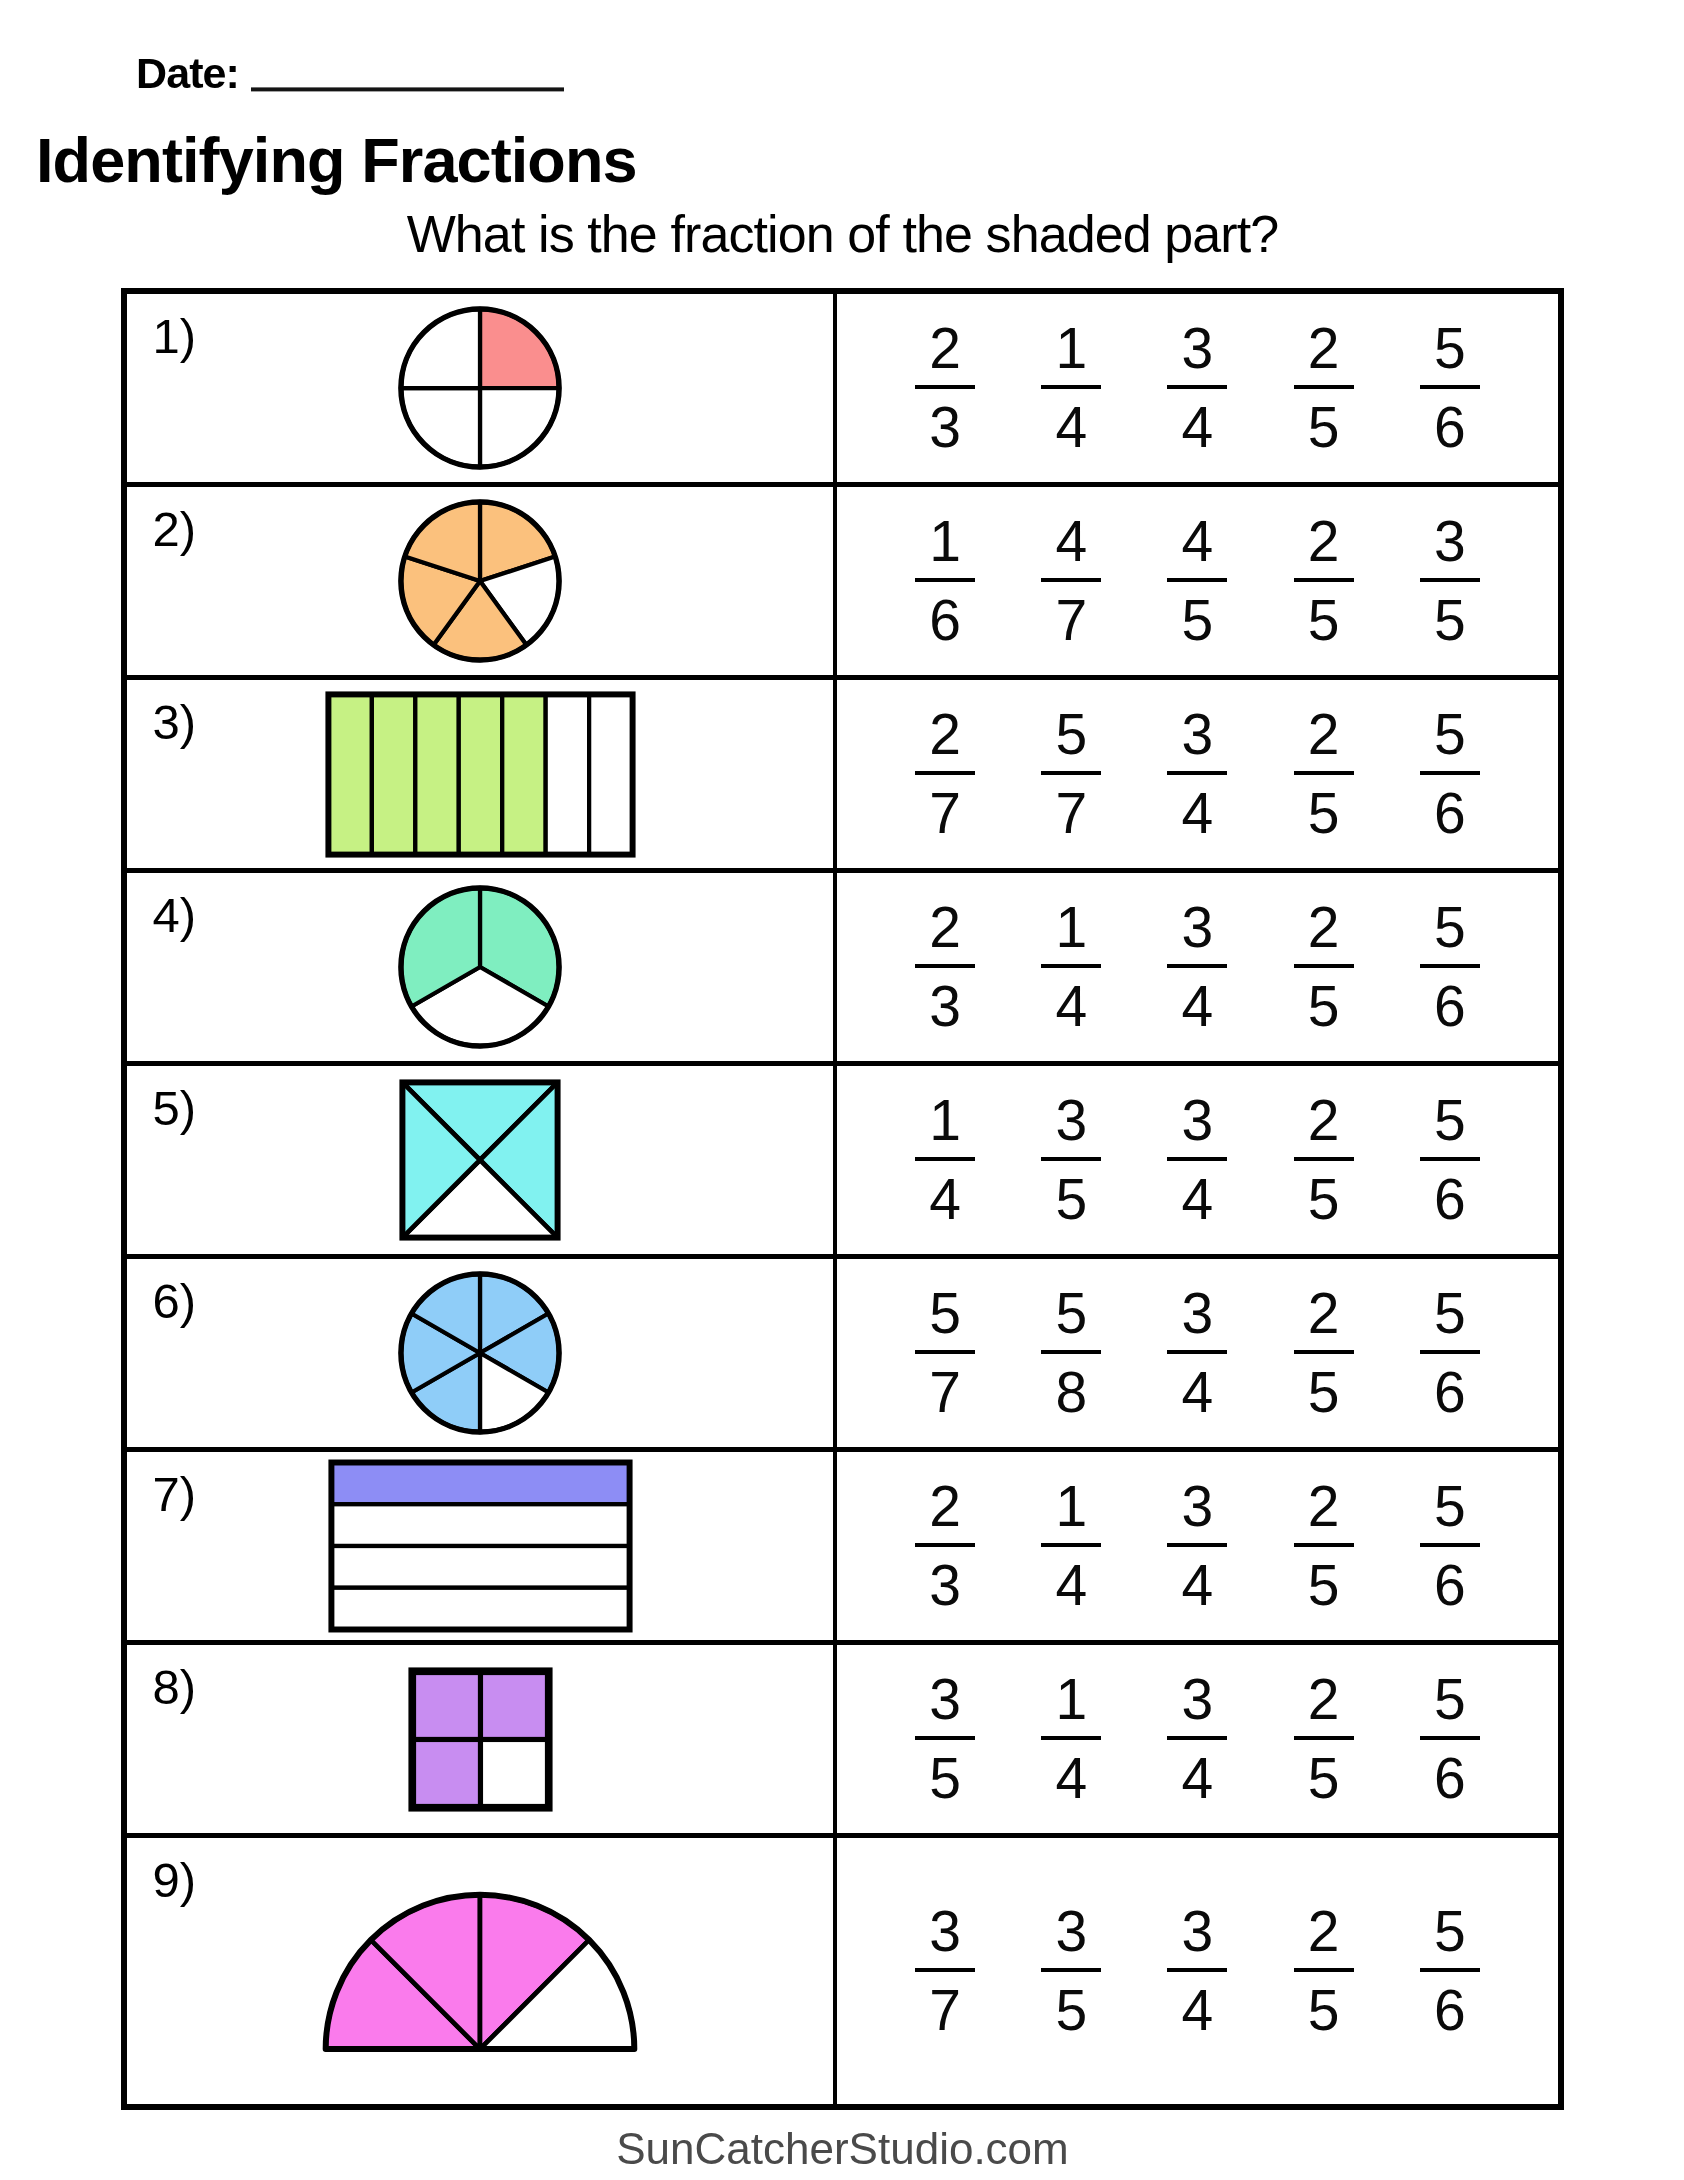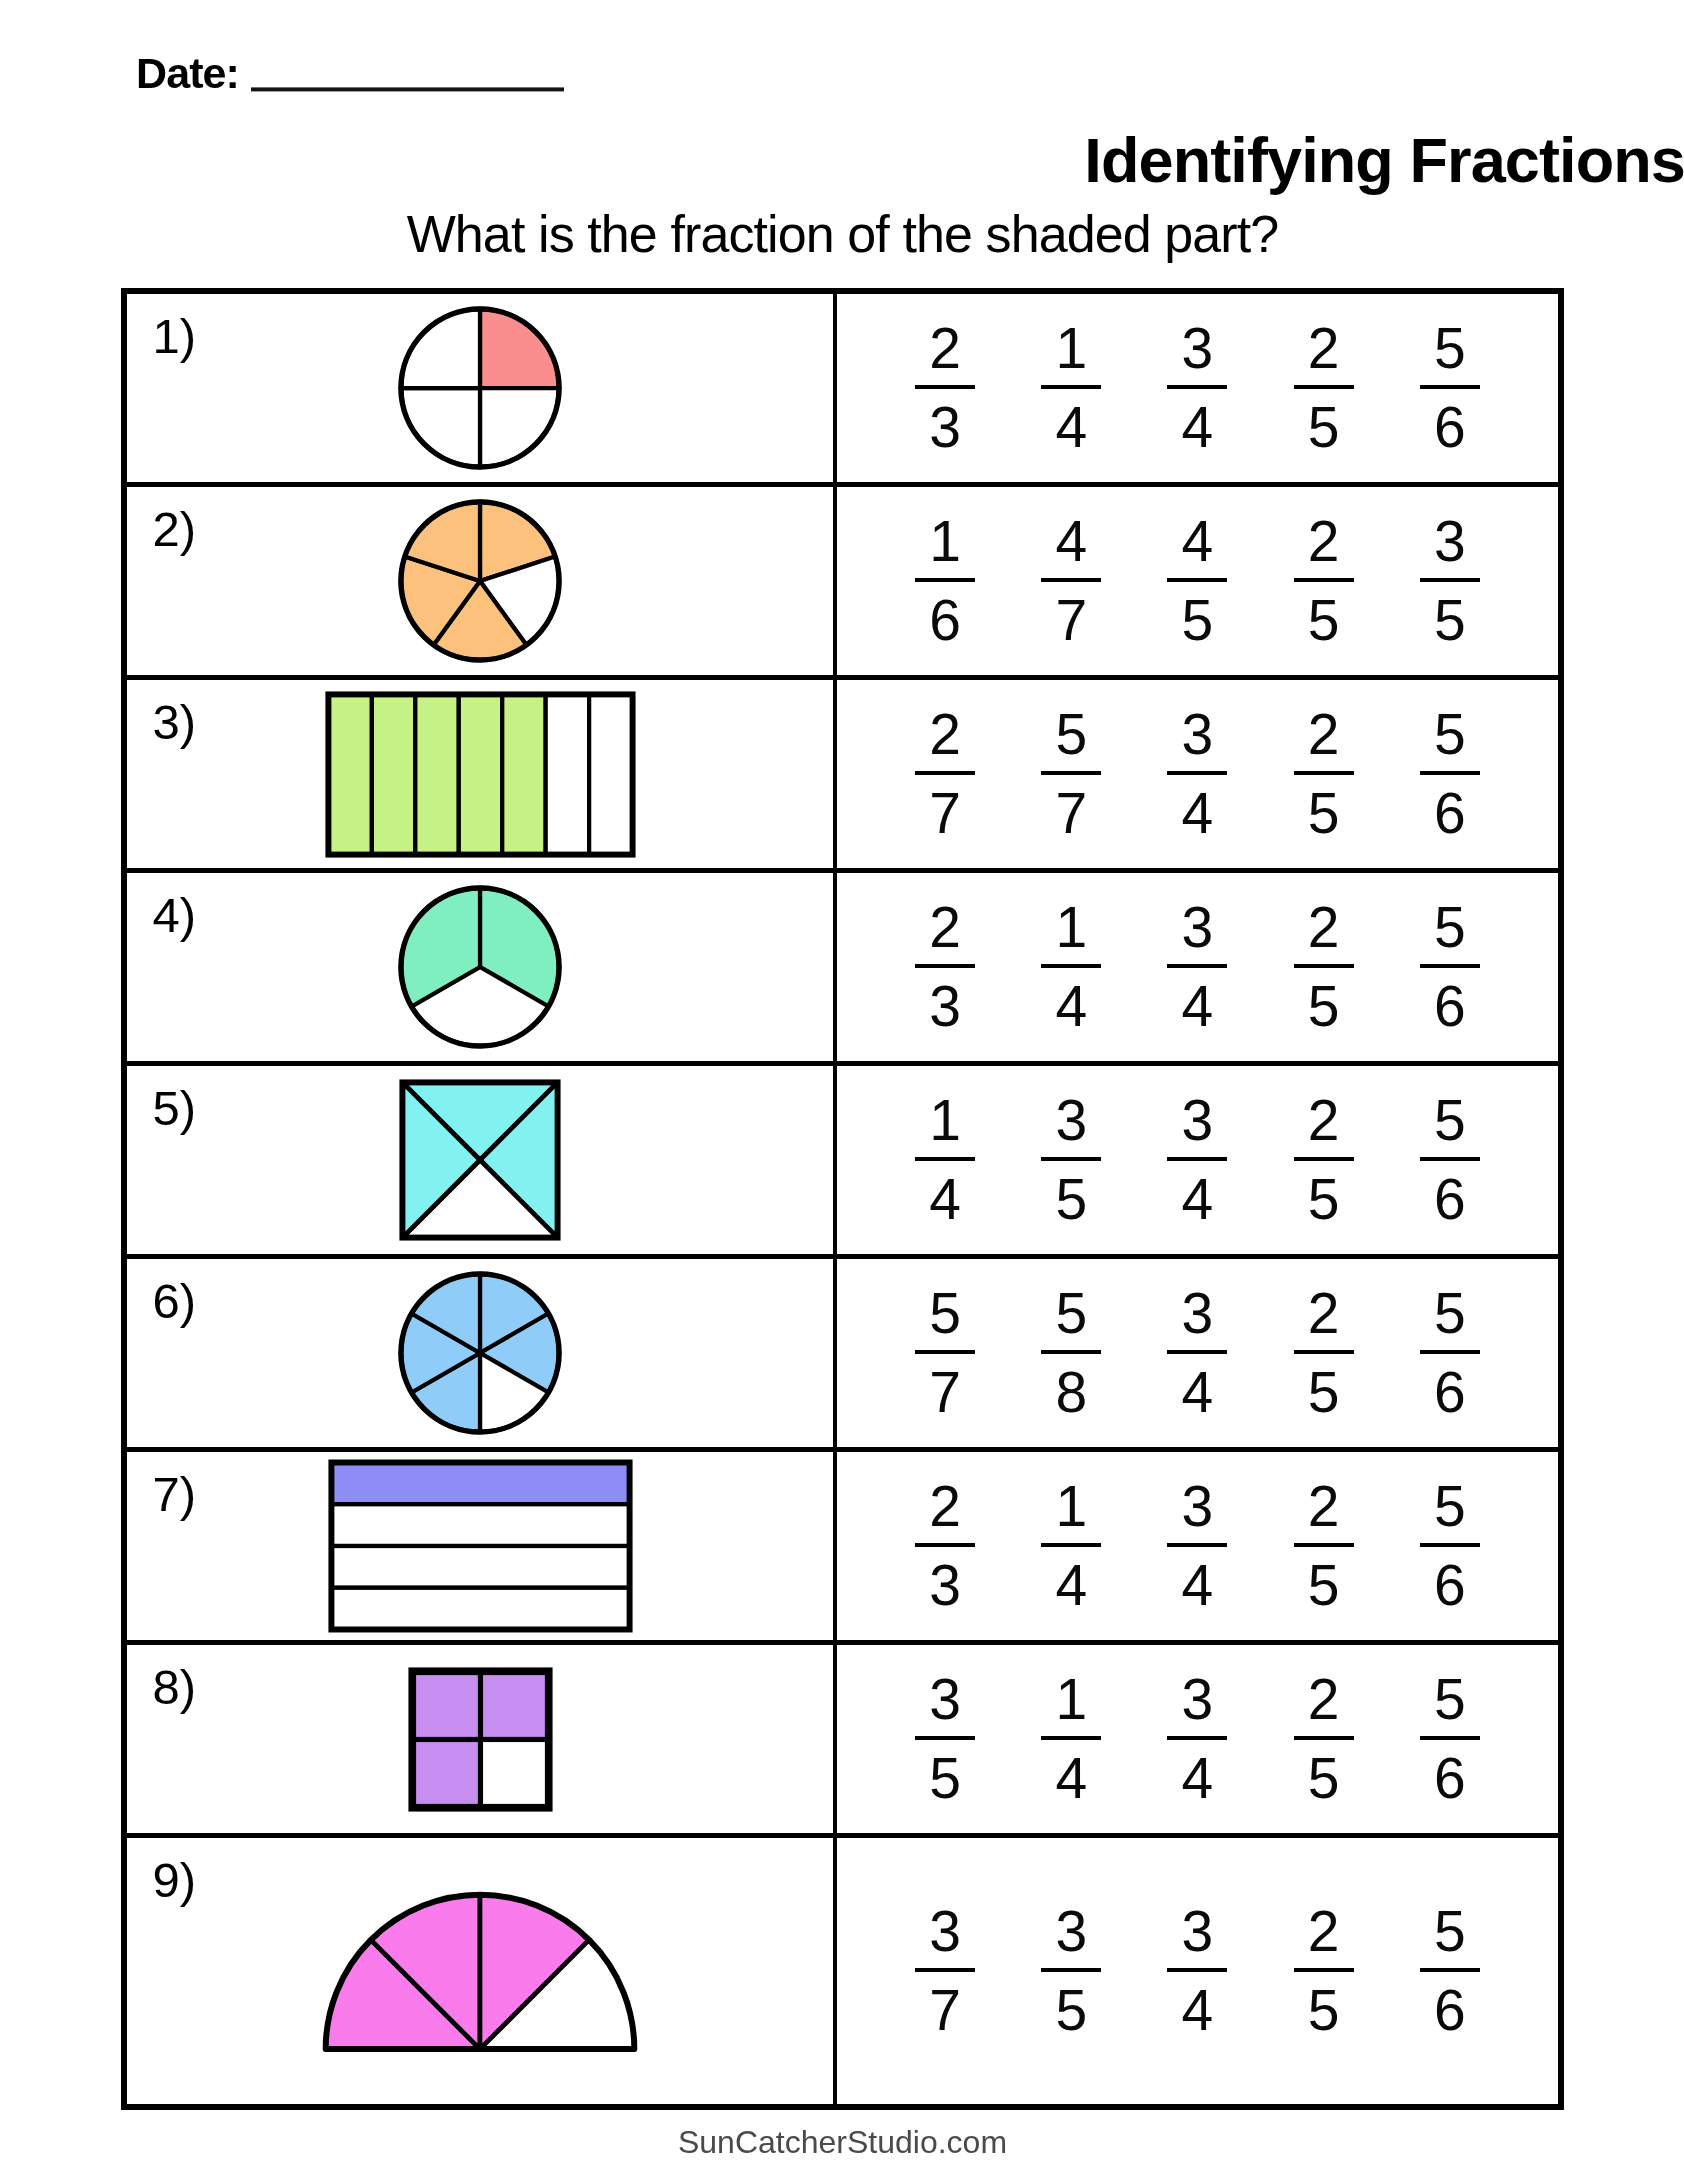--- a/index.html
+++ b/index.html
@@ -12,21 +12,21 @@
   .header-row {
     display:flex; justify-content:flex-start; align-items:baseline;
     padding:49px 102px 0 136px;
     flex-direction:column;
   }
   .field-group { display:flex; align-items:baseline; }
   .field-label { font-size:43px; font-weight:700; letter-spacing:-0.9px; }
   .blank-line { display:inline-block; border-bottom:4.3px solid #141414; transform:translateY(3.4px); margin-left:12px; }
   .blank-date { width:313px; }
   .blank-name { width:511px; }
-  .page-title { text-align:right; font-size:63px; font-weight:700; margin-top:25.6px; letter-spacing:-0.9px; }
+  .page-title { text-align:left; font-size:63px; font-weight:700; margin-top:25.6px; letter-spacing:-0.9px;padding-left:36px; }
   .page-subtitle { text-align:center; font-size:52px; margin-top:8.5px; letter-spacing:-0.9px; }
   
   .ws-table { width:1431px; margin:24px auto 0; border:6px solid #000; box-sizing:content-box; }
   .ws-row { display:flex; height:193px; border-bottom:5.1px solid #000; box-sizing:border-box; }
   .ws-row:last-child { border-bottom:none; }
   .ws-row.tall { height:266px; }
   .cell-shape {
     width:710px; border-right:4.3px solid #000; position:relative;
     display:flex; align-items:center; justify-content:center; box-sizing:border-box;
   }
@@ -34,21 +34,21 @@
   .cell-options {
     flex:1; display:flex; align-items:center; justify-content:space-evenly;
     padding:0 12px;
   }
   
   .frac { text-align:center; font-size:57px; line-height:1; color:#0a0a0a; }
   .frac .num { display:block; padding-bottom:7.7px; }
   .frac .bar { display:block; height:4.3px; background:#000; min-width:60px; }
   .frac .den { display:block; padding-top:9.4px; }
   
-  .footer-credit { text-align:center; font-size:32px; color:#4a4a4a; margin-top:13.6px; letter-spacing:0; }
+  .footer-credit { text-align:center; font-size:44px; color:#4a4a4a; margin-top:13.6px; letter-spacing:0; }
   svg { display:block; }
 </style>
 </head>
 <body>
 
 <div class="page">
 
   <div class="header-row">
     <div class="field-group">
       <span class="field-label">Date:</span>

